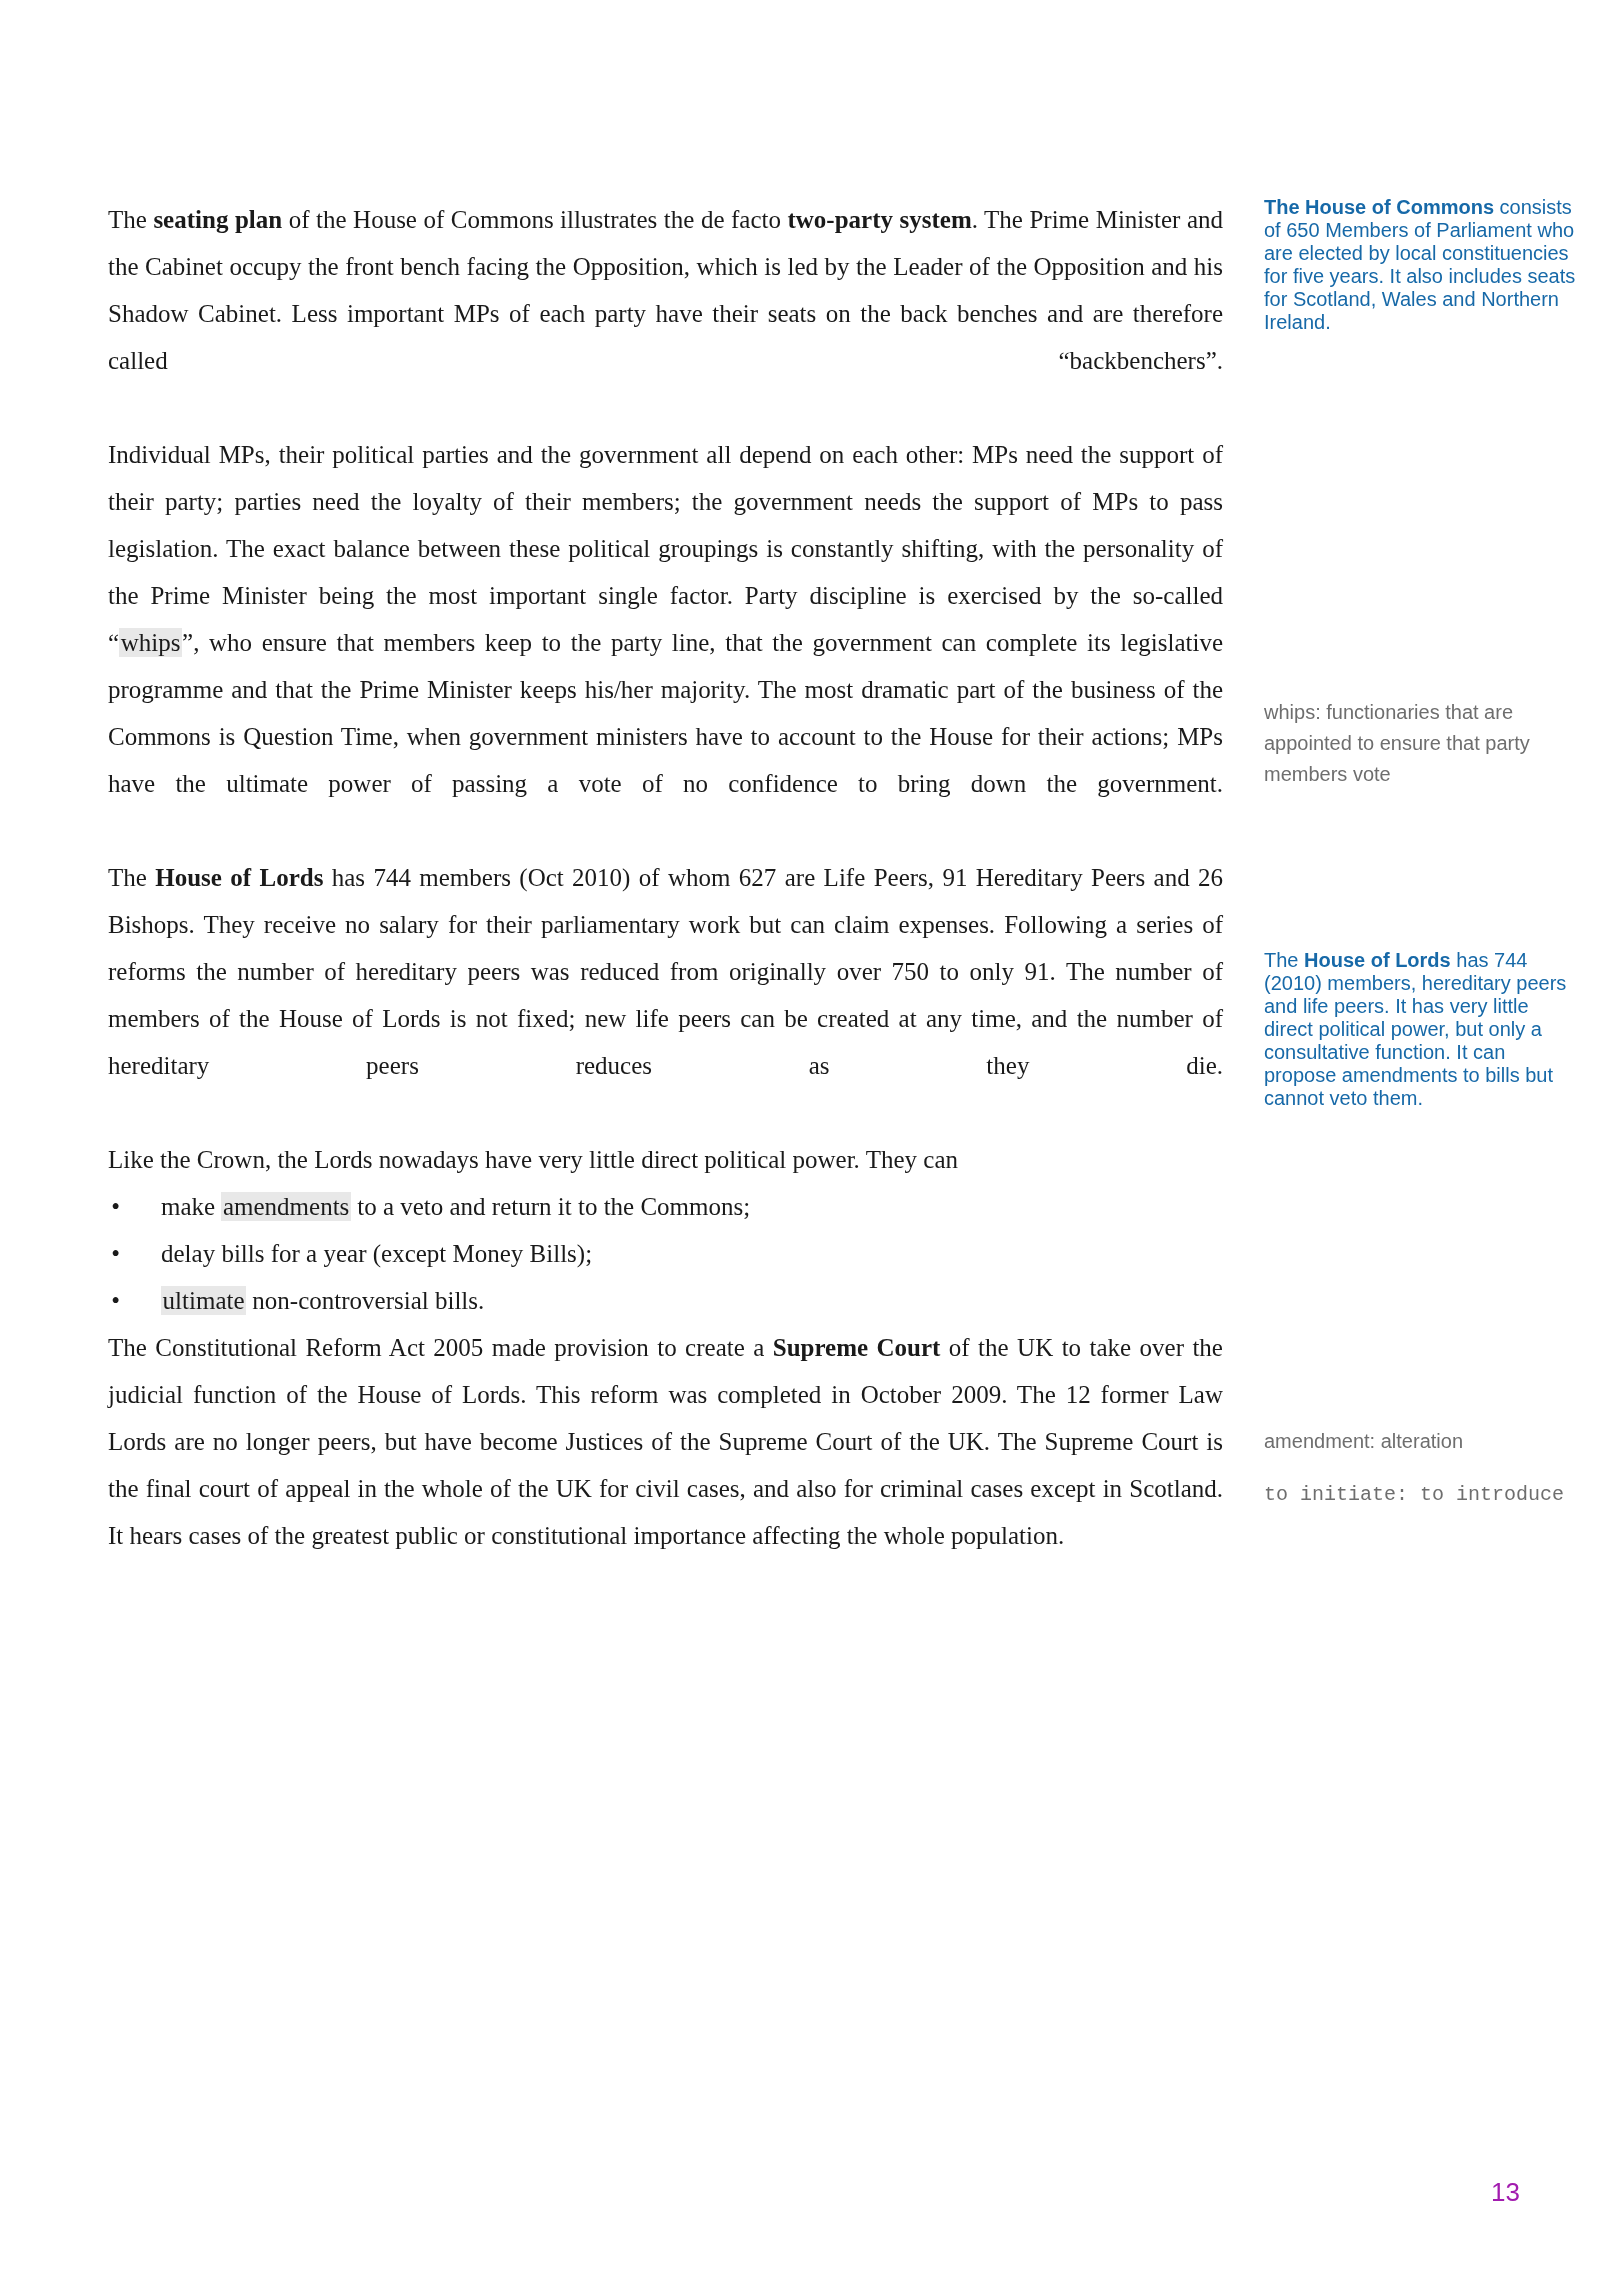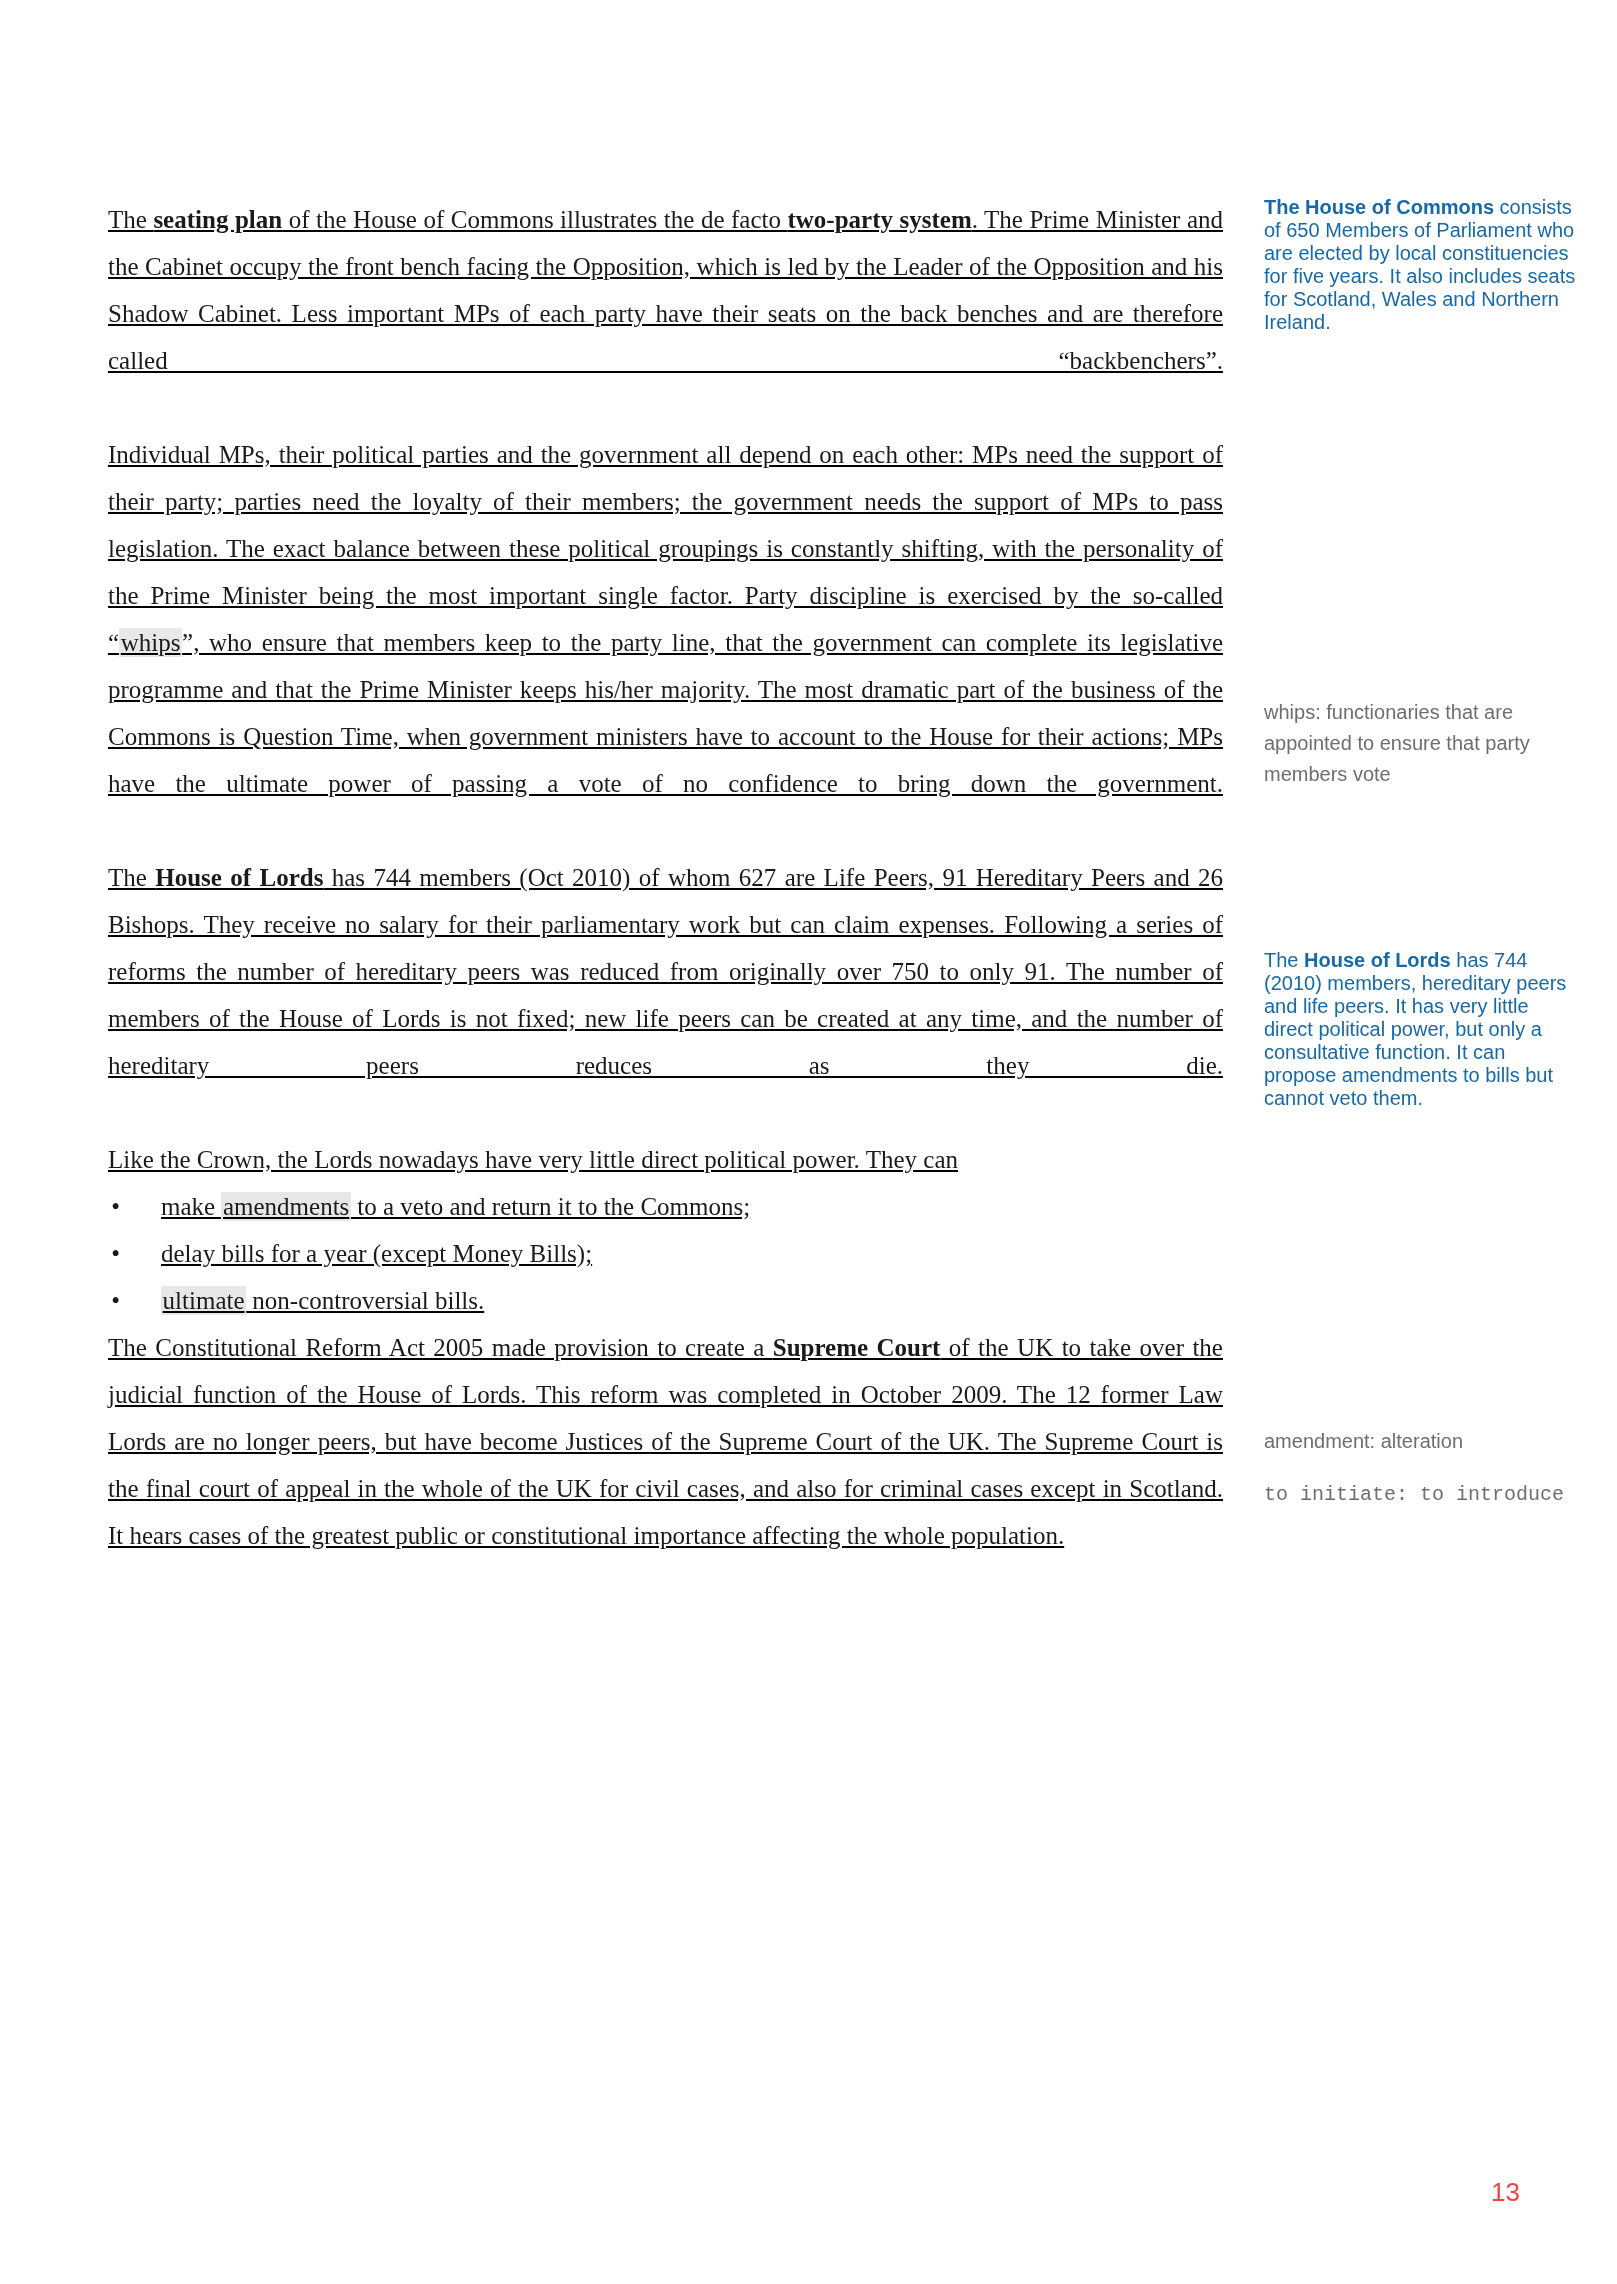--- a/index.html
+++ b/index.html
@@ -58,21 +58,20 @@
     font-size: 35px;
     color: #ffffff;
   }
 
   
   .body-col {
     position: absolute;
     left: 108px;
     top: 196px;
     width: 1115px;
-    text-decoration: underline;
   }
   .body-col p {
     margin: 0;
     font-size: 25px;
     line-height: 47px;
     color: #1a1a1a;
     text-align: justify;
     text-justify: inter-word;
     -webkit-hyphens: none;
     hyphens: none;
@@ -136,21 +135,21 @@
   }
   .note b { font-weight: bold; }
 
   
   .page-number {
     position: absolute;
     right: 97px;
     bottom: 76px;
     font-family: "Liberation Sans", sans-serif;
     font-size: 26px;
-    color: #ef4444;
+    color: #a21caf;
   }
 </style>
 </head>
 <body>
 
 <div class="page">
 
 
   <div class="body-col">
     <div id="body-paragraphs">

